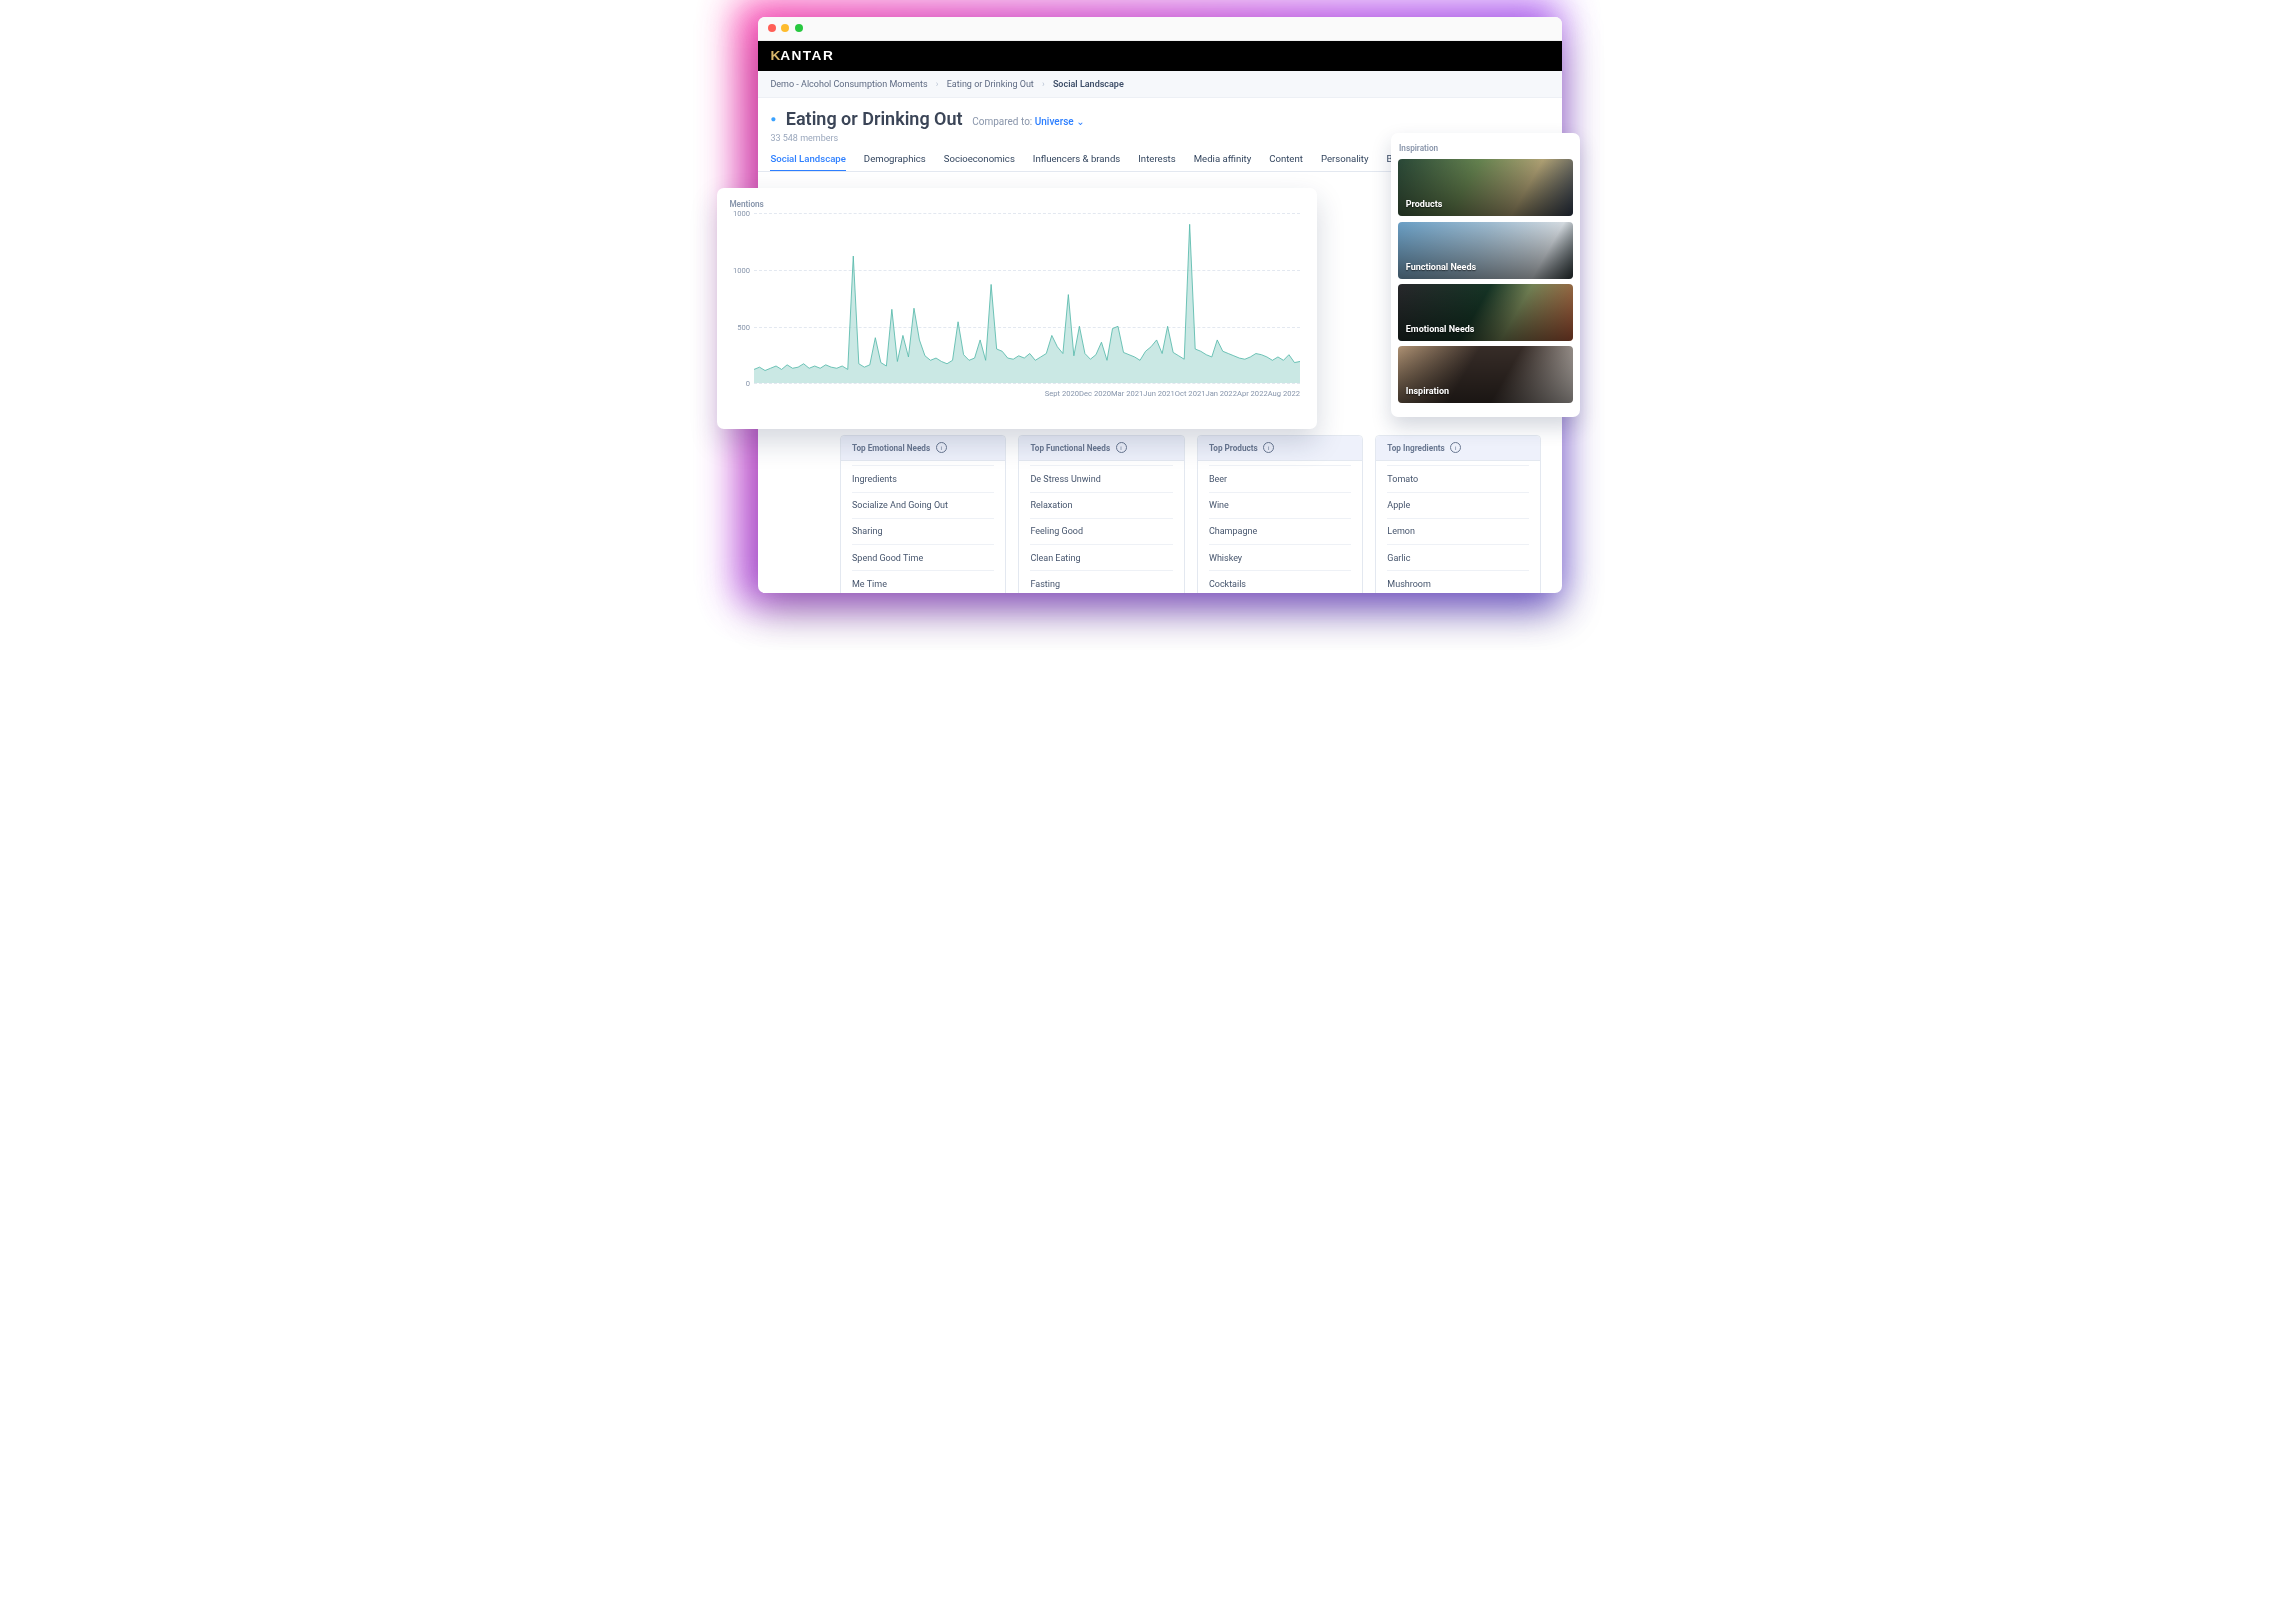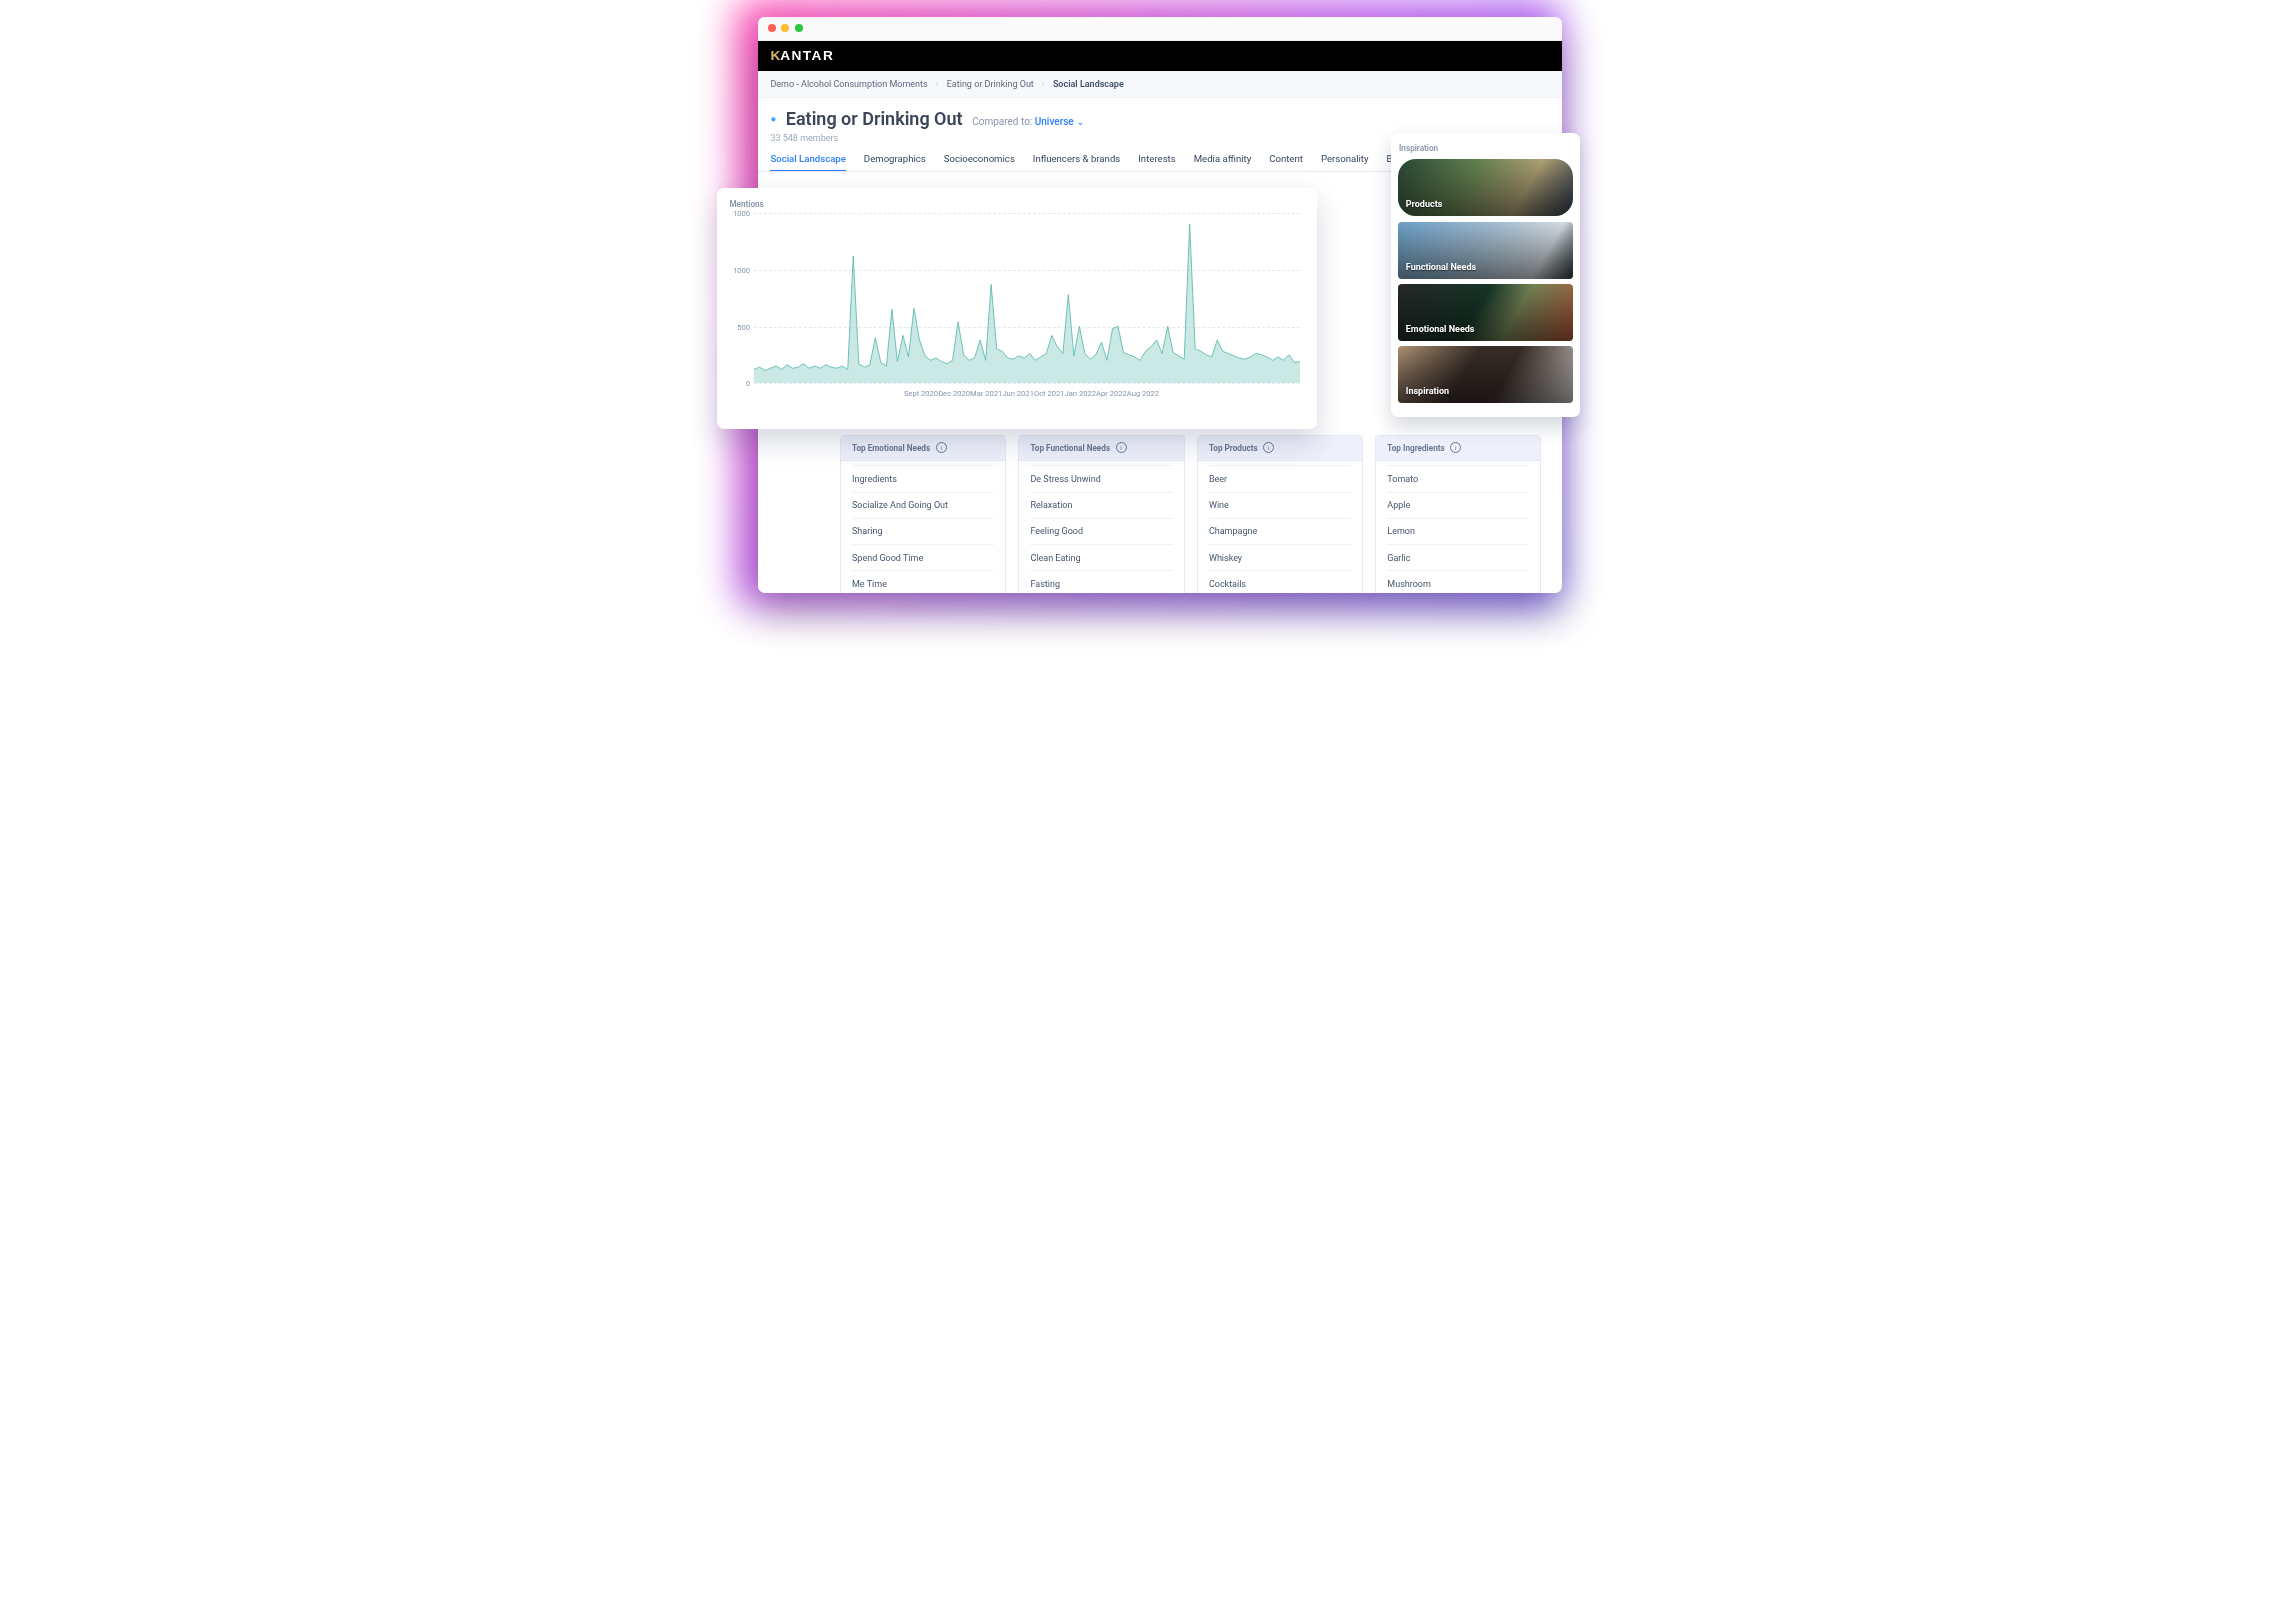--- a/index.html
+++ b/index.html
@@ -26,27 +26,27 @@
 .members{color:#9aa7bc;font-size:9px;margin-top:4.1px;}
 .tabs{display:flex;gap:18px;padding:9.6px 12.4px 0;border-bottom:0.7px solid #e3e8f0;font-size:9.6px;color:#34465f;white-space:nowrap;overflow:hidden;}
 .tab{padding-bottom:6.9px;cursor:pointer;}
 .tab.active{color:#2d7fff;border-bottom:1.4px solid #2d7fff;font-weight:500;}
 .chart-card{position:absolute;left:29px;top:188px;width:572px;height:223px;background:#fff;border-radius:6.9px;box-shadow:0 12.4px 27.5px rgba(20,40,80,.18);padding:11px 16.5px 6.9px 11px;z-index:3;}
 .chart-title{font-size:8.2px;color:#8795ab;font-weight:600;margin:0 0 4.1px 1.4px;}
 .plot{position:relative;margin-left:26px;height:170px;}
 .ylab{position:absolute;left:-26px;width:22px;text-align:right;font-size:7.6px;color:#8795ab;transform:translateY(-50%);}
 .grid{position:absolute;left:0;right:0;border-top:0.7px dashed #e3e8f0;}
 .area{position:absolute;left:0;right:0;bottom:0;top:0;}
-.xlabels{display:flex;justify-content:center;margin:5.5px 0 0 26px;font-size:7.6px;color:#8795ab;padding-left:9px;}
+.xlabels{display:flex;justify-content:flex-end;margin:5.5px 0 0 26px;font-size:7.6px;color:#8795ab;padding-left:9px;}
 .inspiration{position:absolute;right:27.5px;top:133px;width:175px;background:#fff;border-radius:6.9px;box-shadow:0 9.6px 20.6px rgba(20,40,80,.18);padding:8.2px 6.9px;z-index:4;}
 .insp-title{font-size:8.2px;color:#8a96ab;font-weight:600;margin:1.4px 1.4px 6.9px;}
 .insp-card{height:43px;border-radius:4.1px;margin-bottom:5.5px;display:flex;align-items:flex-end;padding:6.9px 8.2px;color:#fff;font-weight:700;font-size:9px;text-shadow:0 0.7px 1.4px rgba(0,0,0,.6);background-size:cover;position:relative;overflow:hidden;}
 .insp-card::after{content:"";position:absolute;inset:0;background:linear-gradient(180deg,rgba(0,0,0,.05),rgba(0,0,0,.55));}
 .insp-card span{position:relative;z-index:1;}
-.ic1{background:linear-gradient(120deg,#2b4b3a,#6b8a54 40%,#b8a97a 70%,#344055);border-radius:18px;}
+.ic1{background:linear-gradient(120deg,#2b4b3a,#6b8a54 40%,#b8a97a 70%,#344055);}
 .ic2{background:linear-gradient(120deg,#6fa7cf,#a7c6dc 45%,#dfe6ec 80%,#2f3a3d);}
 .ic3{background:linear-gradient(120deg,#2a2a2e,#173828 45%,#7a8a5a 65%,#b85a3a);}
 .ic4{background:linear-gradient(120deg,#b89a7a,#3a2f2a 40%,#3a2f2a 60%,#d9d2cc);}
 .lists{position:absolute;left:82px;right:20.6px;top:418px;display:grid;grid-template-columns:repeat(4,1fr);gap:12.4px;z-index:2;}
 .list-card{border:0.7px solid #e3e8f0;border-radius:4.1px;background:#fff;padding:6.9px 11px 1.4px;}
 .list-head{display:flex;align-items:center;gap:5.5px;background:transparent;padding-bottom:4.1px;}
 .list-head .t{font-size:8.2px;font-weight:700;color:#6a7891;}
 .info{width:9px;height:9px;border:1px solid #6a7891;border-radius:50%;display:inline-flex;align-items:center;justify-content:center;font-size:6.2px;color:#6a7891;}
 .list-card .row{padding:7.6px 0;border-top:0.7px solid #eef1f6;font-size:9px;color:#46556d;}
 .list-card .row:first-of-type{border-top:none;}

